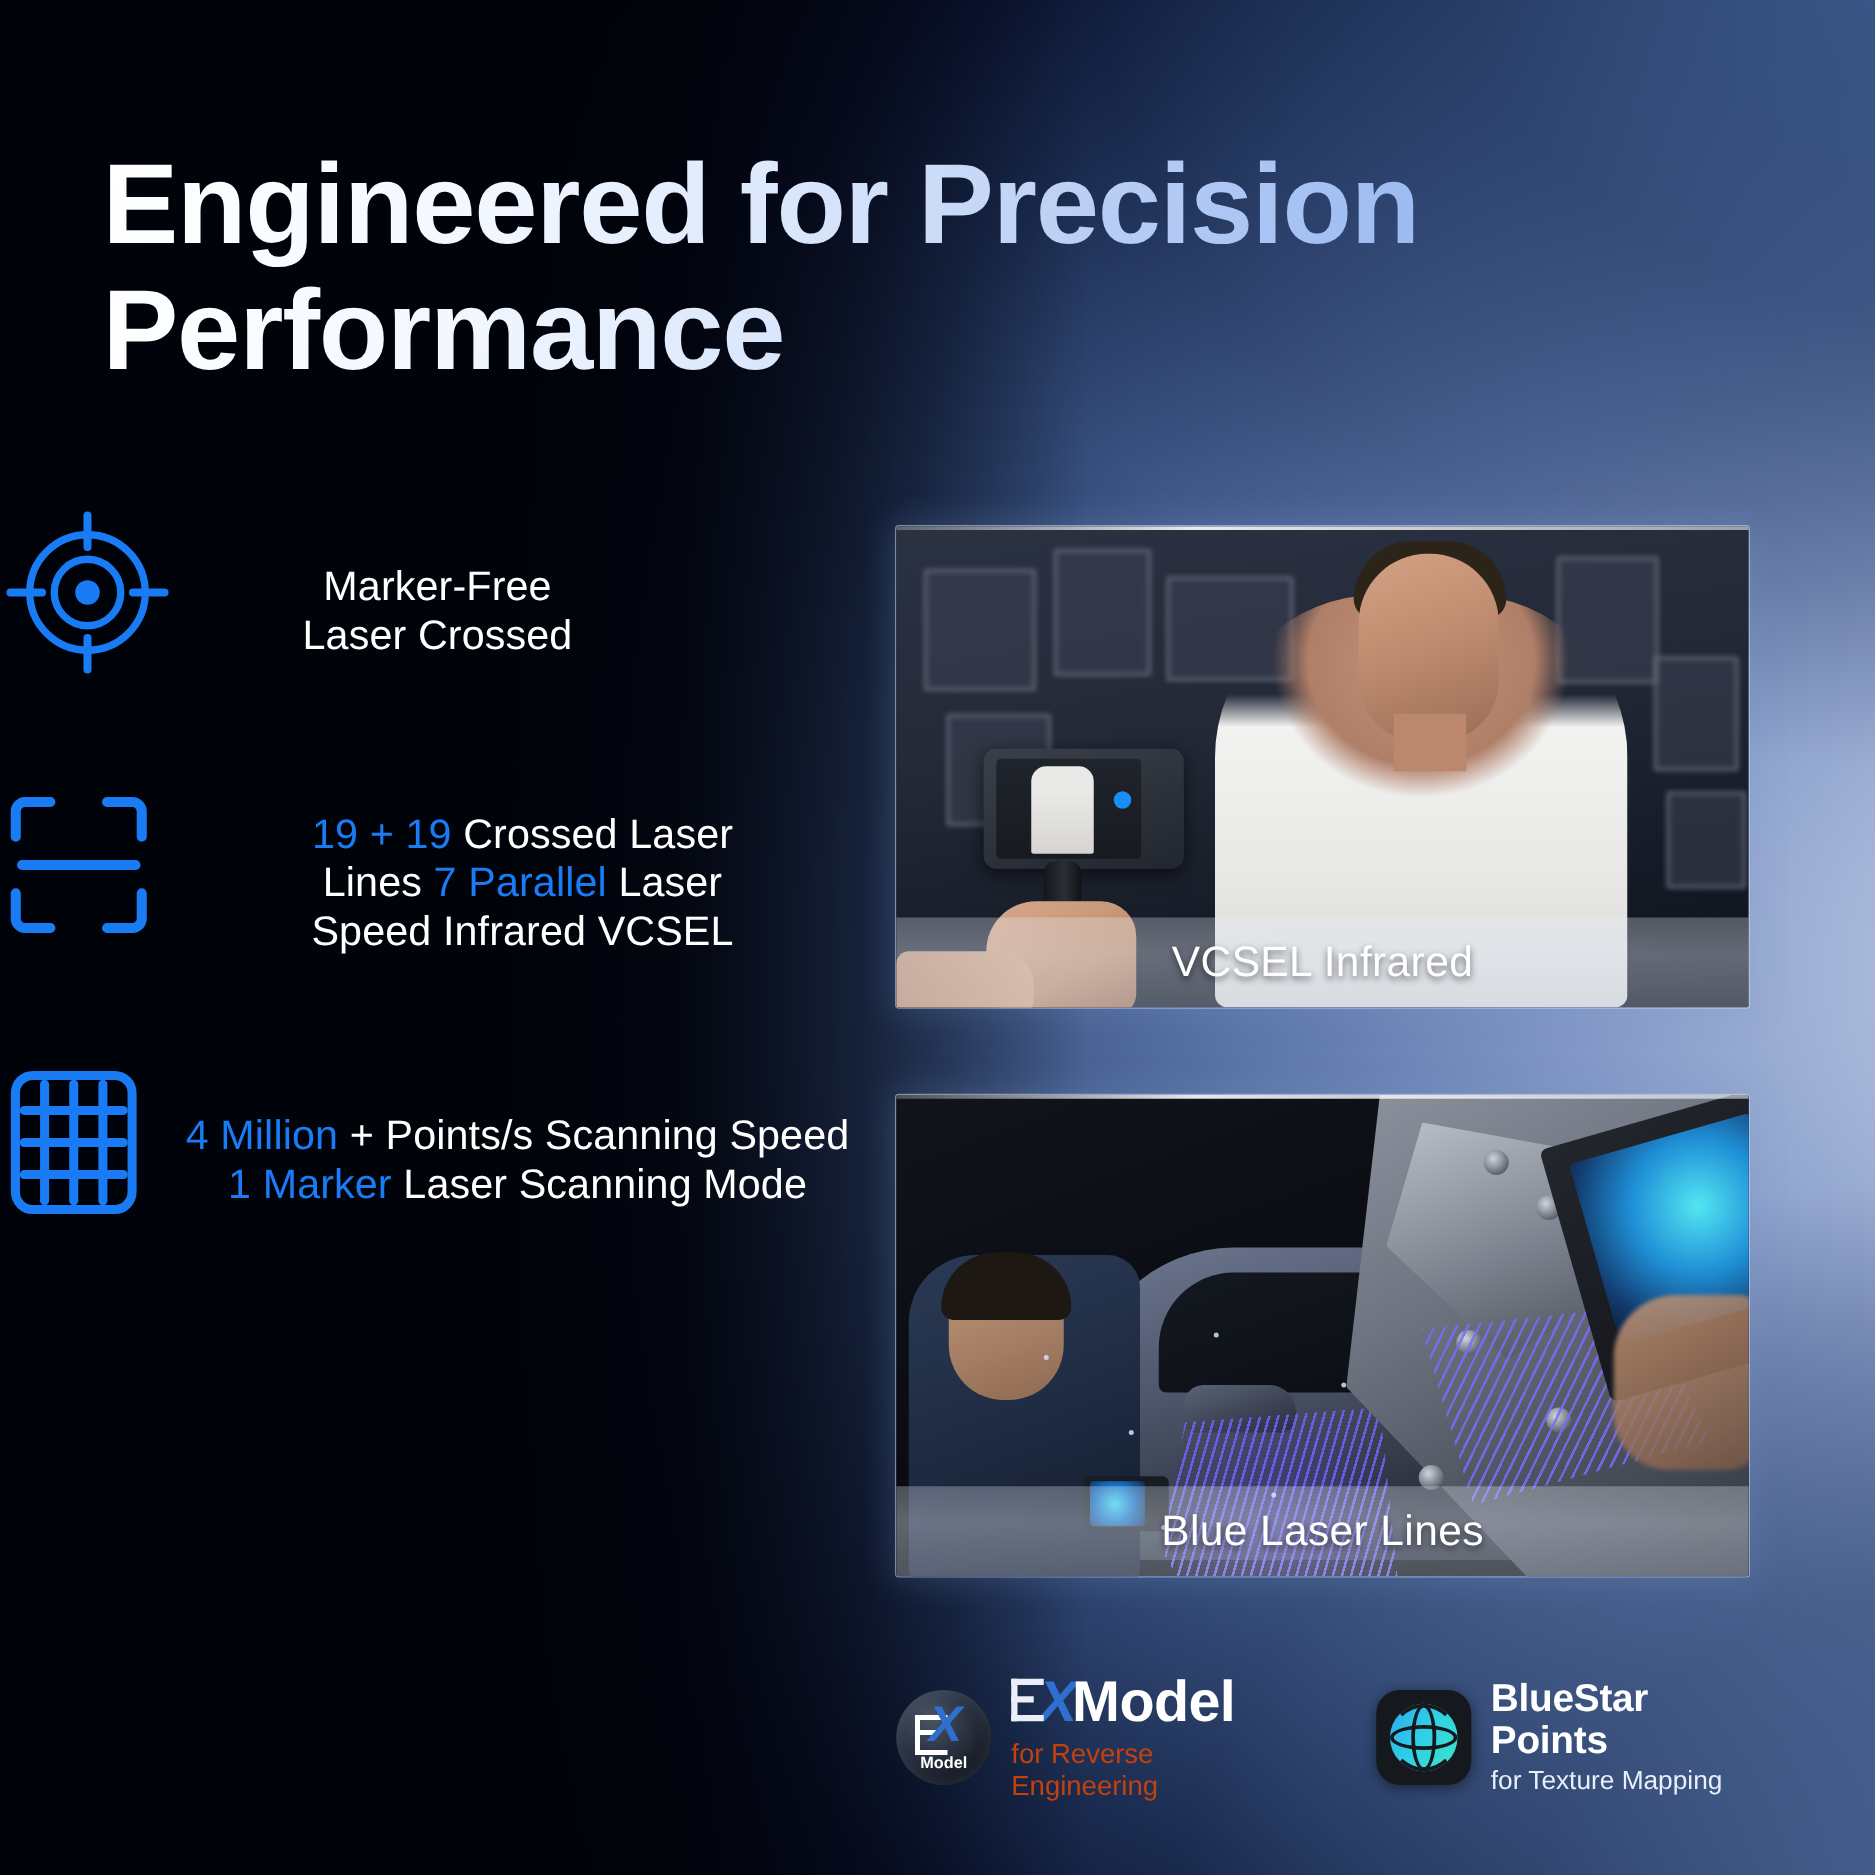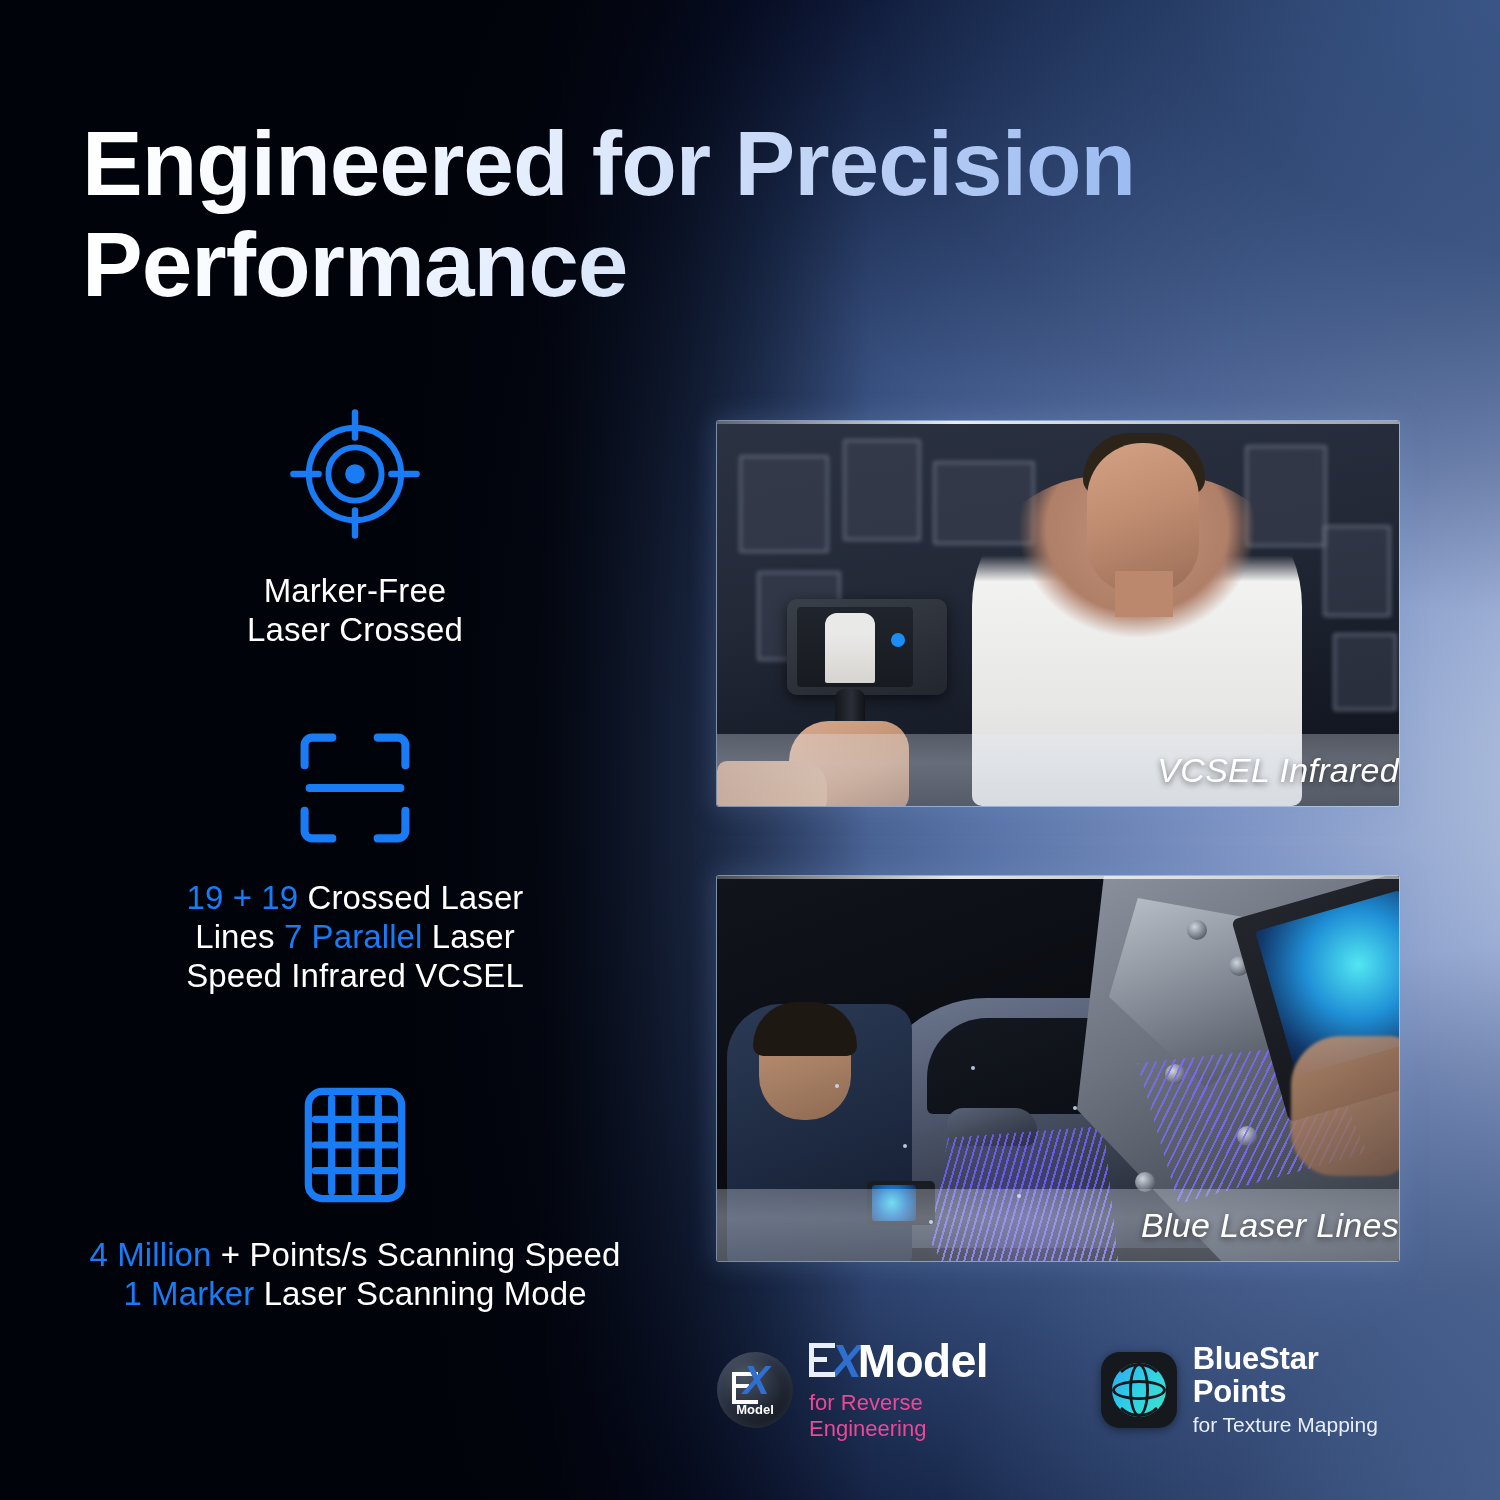--- a/index.html
+++ b/index.html
@@ -34,21 +34,21 @@
   .title{
     position:absolute;left:82px;top:52px;width:1280px;
     font-size:91px;line-height:1.11;font-weight:bold;letter-spacing:-1px;
     background:linear-gradient(100deg,#ffffff 0%,#f2f7ff 24%,#dbe7fb 42%,#b8cdf4 62%,#9dbcf2 80%,#93b6f0 100%);
     -webkit-background-clip:text;background-clip:text;
     -webkit-text-fill-color:transparent;color:transparent;
   }
 
   
   .features{position:absolute;left:0;top:404px;width:710px;}
-  .feature{display:flex;flex-direction:column;align-items:center;}
+  .feature{display:flex;flex-direction:row;align-items:center;}
   .f1{margin-top:0;}
   .f2{margin-top:75px;}
   .f3{margin-top:86px;}
   .ficon{display:block;}
   .ftext{
     margin-top:24px;text-align:center;color:#ffffff;
     font-size:33px;line-height:1.18;font-weight:normal;
     letter-spacing:.1px;
   }
   .ftext.wide{width:620px;}
@@ -60,21 +60,21 @@
   .shot{
     position:relative;width:682px;height:385px;overflow:hidden;
     border-radius:2px;
     box-shadow:0 0 0 1px rgba(200,218,245,.55), 0 0 26px 4px rgba(120,150,200,.22);
   }
   .shot + .shot{margin-top:70px;}
   .shot .scene{position:absolute;inset:0;}
   .caption-band{
     position:absolute;left:0;right:0;bottom:0;height:72px;
     background:linear-gradient(180deg,rgba(232,238,248,.30) 0%,rgba(225,233,246,.40) 40%,rgba(214,225,242,.34) 100%);
-    display:flex;align-items:center;justify-content:flex-end;font-style:italic;
+    display:flex;align-items:center;justify-content:center;
   }
   .caption-text{
     color:#ffffff;font-size:34px;font-weight:normal;letter-spacing:.3px;
     text-shadow:0 2px 6px rgba(0,0,0,.55);
   }
   .shot-topline{position:absolute;left:0;right:0;top:0;height:3px;background:linear-gradient(90deg,rgba(255,255,255,.25),rgba(255,255,255,.9) 35%,rgba(255,255,255,.55));}
 
   
   .s1-bg{position:absolute;inset:0;background:linear-gradient(170deg,#2b3242 0%,#232937 40%,#151a26 75%,#0e121b 100%);}
   .frm{position:absolute;border:3px solid rgba(125,133,152,.5);background:rgba(60,66,82,.55);border-radius:2px;filter:blur(2px);}
@@ -168,21 +168,21 @@
   .logotext{display:flex;flex-direction:column;justify-content:center;}
   .ex-word{display:flex;align-items:baseline;line-height:1;}
   .ex-letterE{position:relative;display:inline-block;width:26px;height:34px;margin-right:2px;}
   .ex-letterE i{position:absolute;left:0;width:26px;height:5px;background:#e9eef8;display:block;}
   .ex-letterE i:nth-child(1){top:0;}
   .ex-letterE i:nth-child(2){top:14px;width:18px;}
   .ex-letterE i:nth-child(3){top:29px;}
   .ex-letterE b{position:absolute;left:0;top:0;width:5px;height:34px;background:#e9eef8;}
   .ex-letterX{font-size:46px;font-weight:bold;color:#2f6fd0;font-style:italic;margin:0 -4px 0 -6px;line-height:1;}
   .ex-rest{font-size:46px;font-weight:bold;color:#ffffff;line-height:1;letter-spacing:-.5px;}
-  .logo-sub{margin-top:6px;font-size:22px;color:#ec4899;font-weight:normal;}
+  .logo-sub{margin-top:6px;font-size:22px;color:#c2410c;font-weight:normal;}
   .bs-title{font-size:31px;font-weight:bold;color:#ffffff;line-height:1.05;letter-spacing:-.2px;}
   .bs-sub{margin-top:5px;font-size:21px;color:#e8eefb;}
 </style>
 </head>
 <body>
 
 <div class="page">
 
   <div class="bg-base"></div>
   <div class="bg-glow-right"></div>

